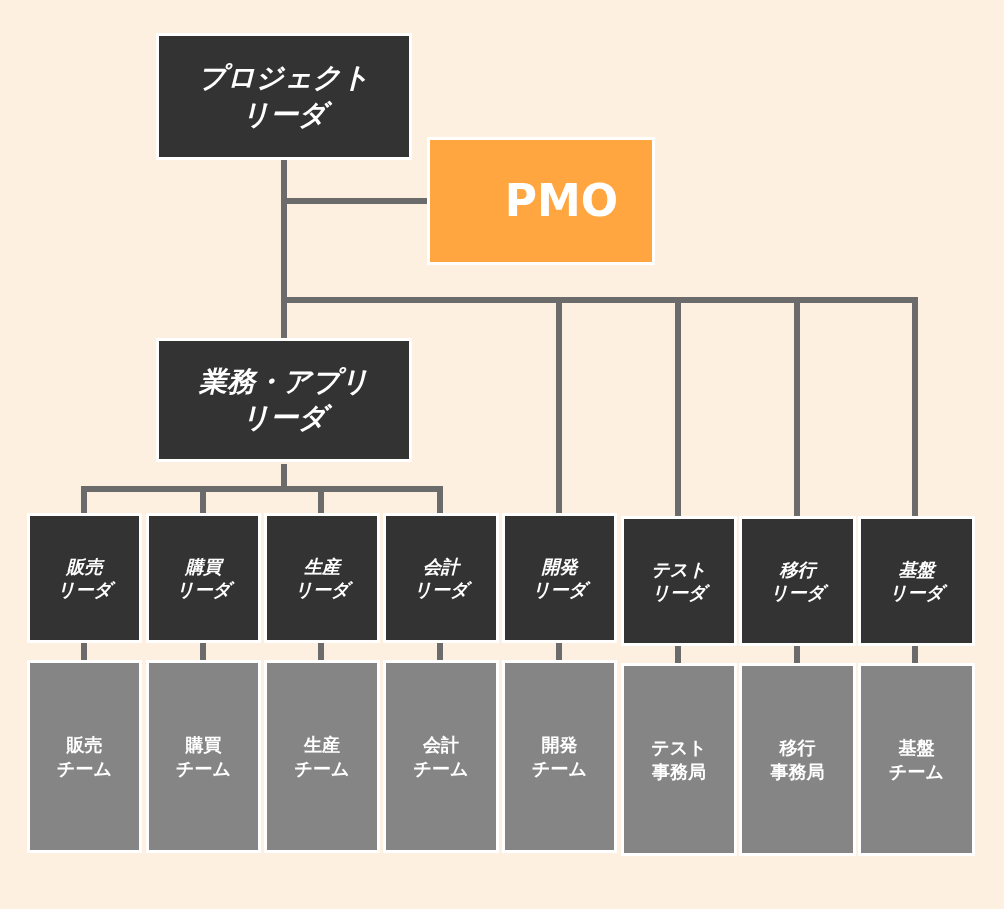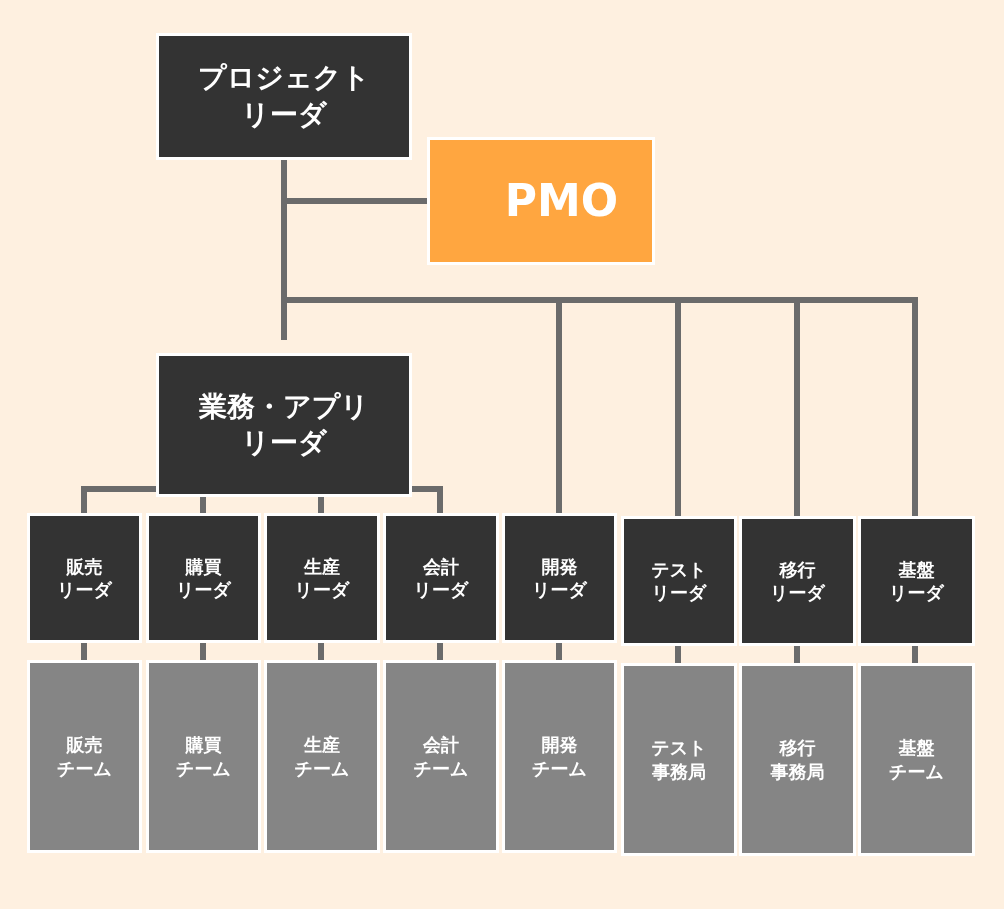--- a/index.html
+++ b/index.html
@@ -9,21 +9,21 @@
     font-family: "DejaVu Sans", "Liberation Sans", sans-serif;
   }
   .box {
     position: absolute; box-sizing: border-box;
     border: 3px solid #ffffff;
     color: #ffffff; font-weight: bold;
     display: flex; flex-direction: column; align-items: center; justify-content: center;
     text-align: center; line-height: 1.3;
   }
   .box span { display: block; white-space: nowrap; }
-  .dark { background: #333333; }
+  .dark { background: #333333; font-style: italic; }
   .gray { background: #858585; }
   .orange { background: #ffa640; }
   .big { font-size: 28px; }
   .mid { font-size: 18px; }
   .pmo { font-size: 44px; padding-left: 41px; }
   .line { position: absolute; background: #6b6b6b; }
 </style>
 </head>
 <body>
 
@@ -53,21 +53,21 @@
 
 <div class="box dark big" style="left:156px;top:33px;width:256px;height:127px;">
   <span>プロジェクト</span>
   <span>リーダ</span>
 </div>
 
 <div class="box orange pmo" style="left:427px;top:137px;width:228px;height:128px;">
   <span>PMO</span>
 </div>
 
-<div class="box dark big" style="left:156px;top:338px;width:256px;height:144px;margin-top:15px;">
+<div class="box dark big" style="left:156px;top:338px;width:256px;height:124px;">
   <span>業務・アプリ</span>
   <span>リーダ</span>
 </div>
 
 <div class="box dark mid" style="left:27px;top:513px;width:115px;height:130px;">
   <span>販売</span>
   <span>リーダ</span>
 </div>
 <div class="box dark mid" style="left:146px;top:513px;width:115px;height:130px;">
   <span>購買</span>

